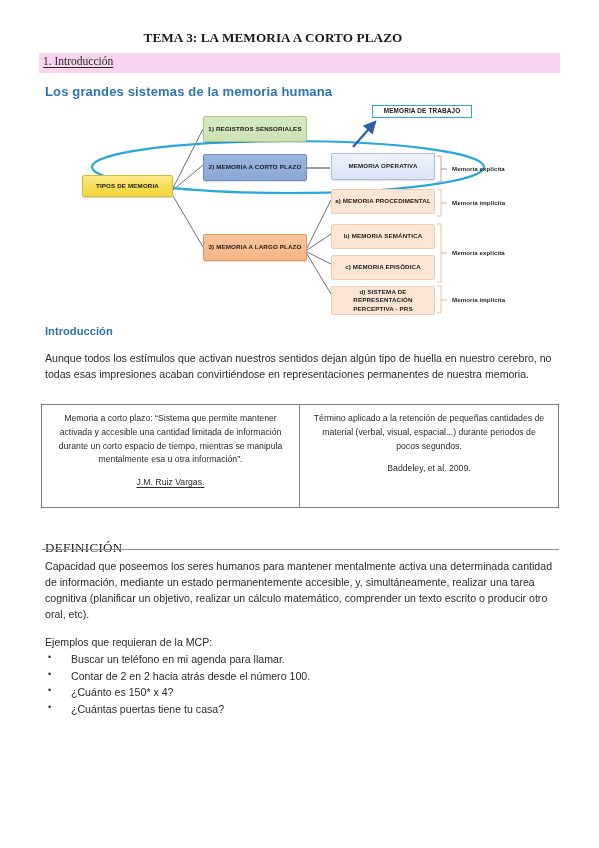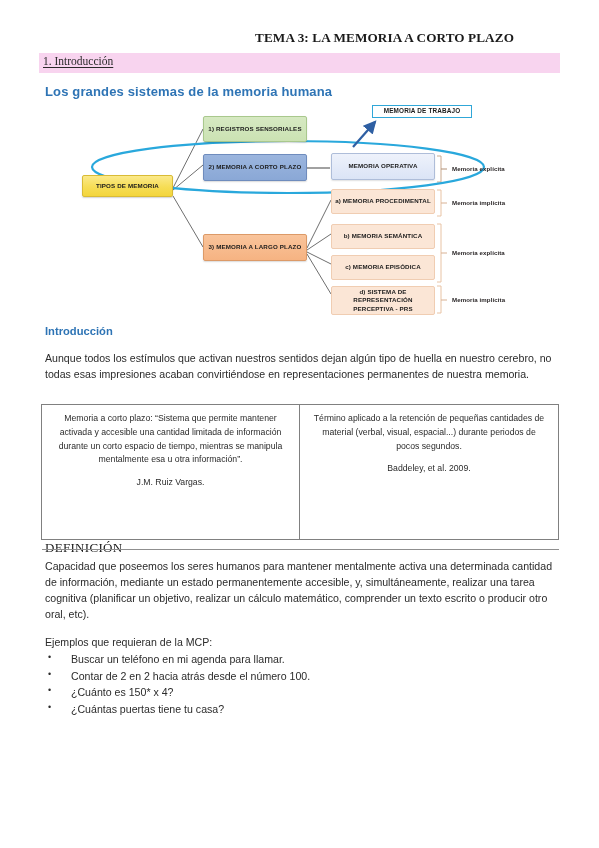--- a/index.html
+++ b/index.html
@@ -20,24 +20,24 @@
     position: relative;
     width: 599px;
     height: 848px;
     padding: 0;
     box-sizing: border-box;
   }
 
   
   .doc-title {
     position: absolute;
-    left: 0;
+    left: 16px;
     top: 30px;
     width: 514px;
-    text-align: right;
+    text-align: center;
     font-family: "Liberation Serif", serif;
     font-weight: bold;
     font-size: 13.2px;
     letter-spacing: 0.1px;
     color: #1a1a1a;
   }
 
   
   .band {
     position: absolute;
@@ -166,21 +166,21 @@
     top: 350px;
     width: 510px;
   }
 
   
   .qtable {
     position: absolute;
     left: 41px;
     top: 404px;
     width: 518px;
-    height: 136px;
+    height: 104px;
     border: 1px solid #808080;
     box-sizing: border-box;
     display: flex;
   }
   .qcell {
     box-sizing: border-box;
     padding: 7px 10px 5px 10px;
     text-align: center;
     font-size: 8.7px;
     line-height: 1.58;
@@ -188,20 +188,21 @@
   }
   .qcell-left {
     width: 50%;
     border-right: 1px solid #808080;
   }
   .qcell-right {
     width: 50%;
   }
   .qsrc {
     margin-top: 9px;
+    text-decoration: underline;
     text-underline-offset: 2px;
   }
   .qsrc.plain { text-decoration: none; }
 
   
   .def-head {
     position: absolute;
     left: 45px;
     top: 540px;
     font-family: "Liberation Serif", serif;

